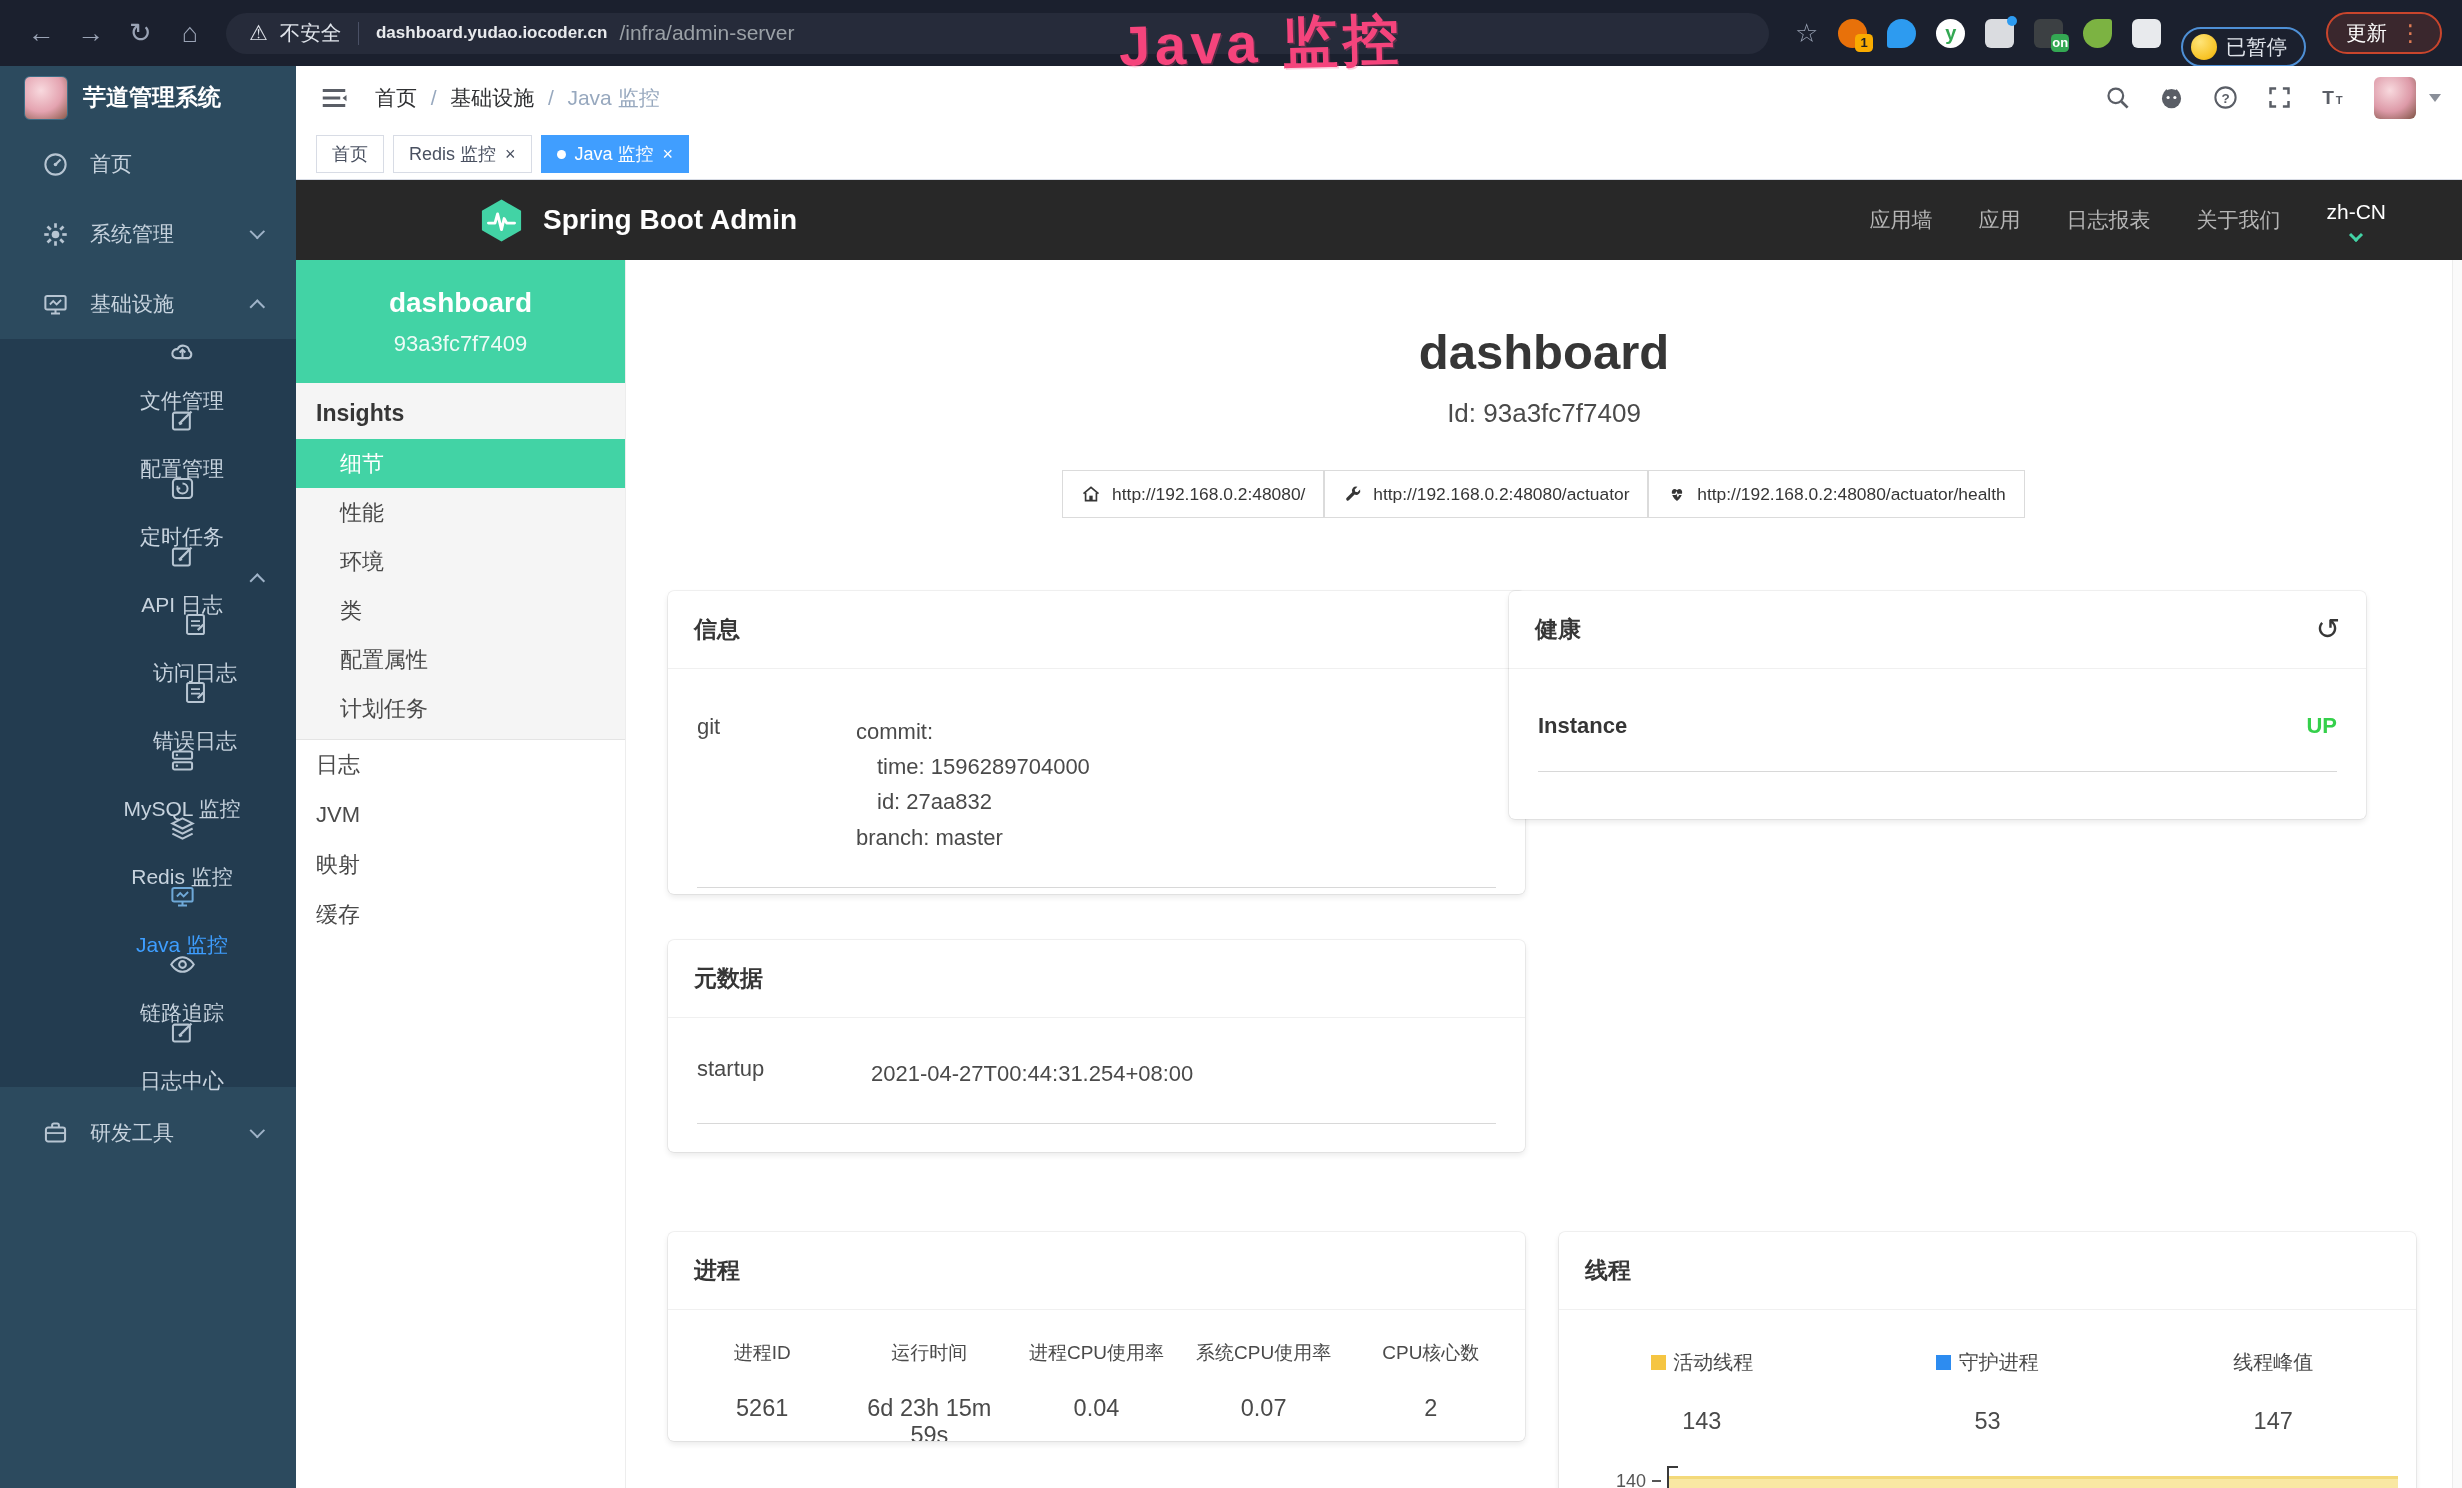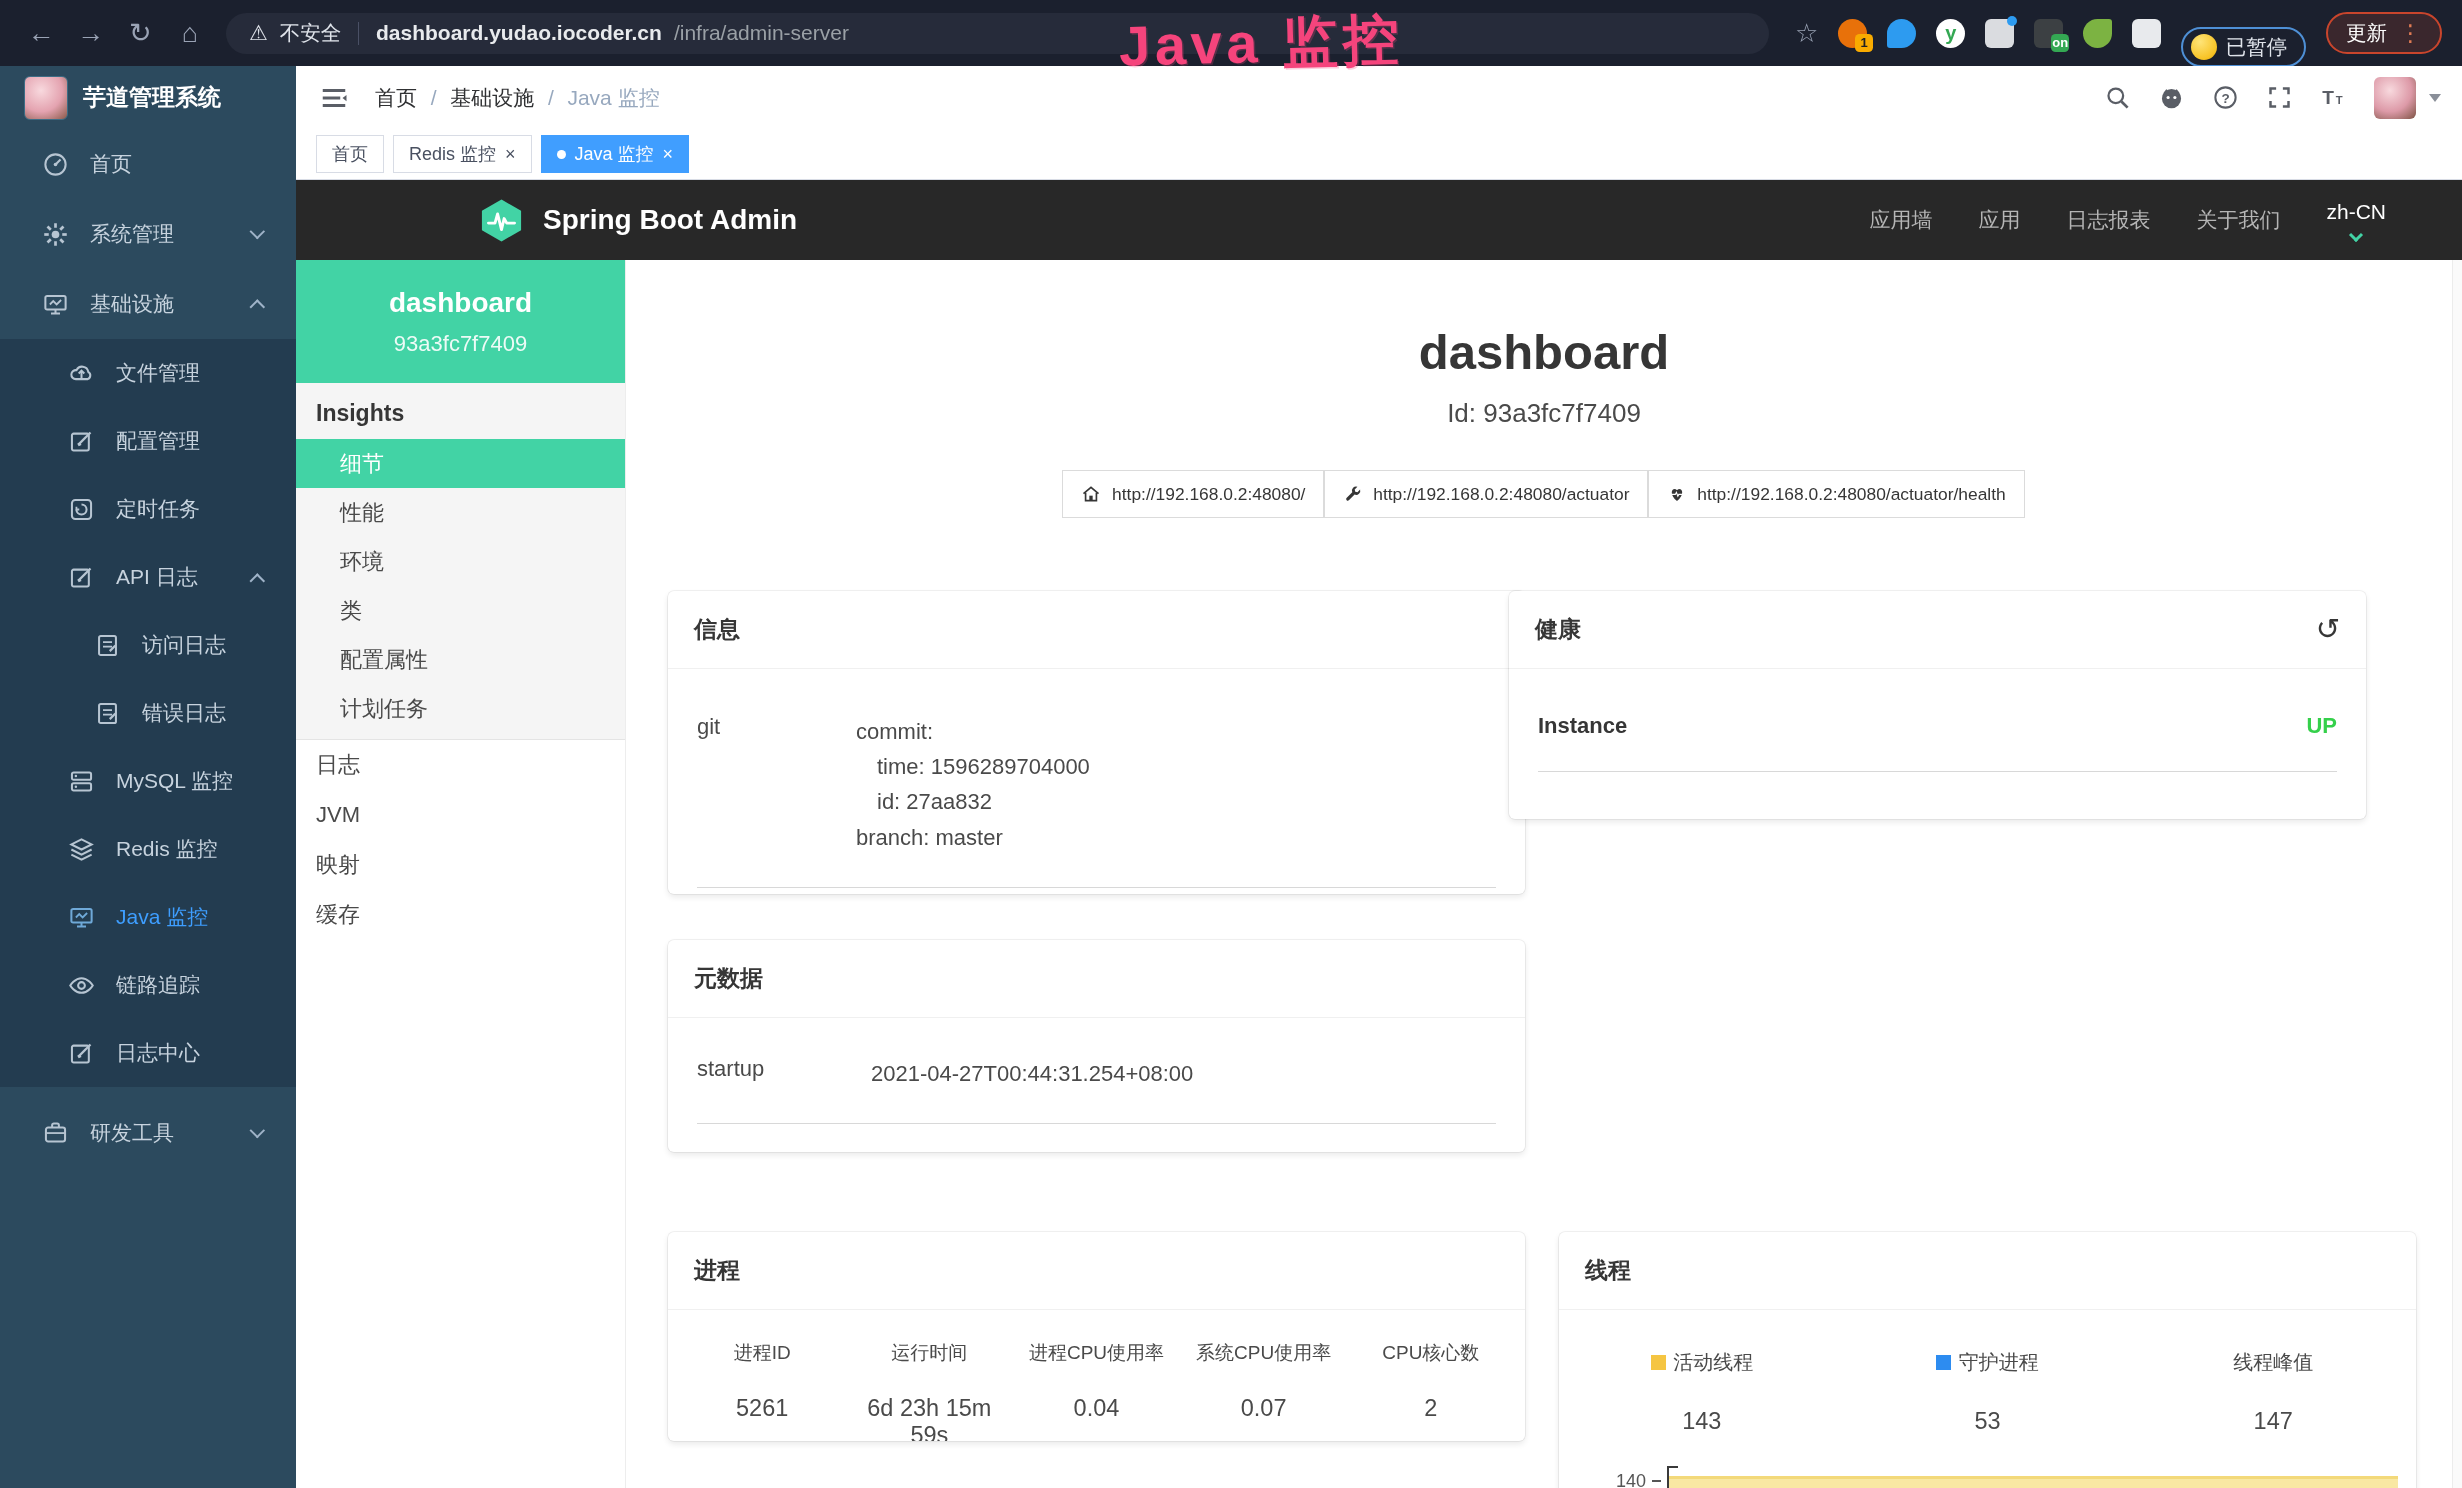--- a/index.html
+++ b/index.html
@@ -8,21 +8,21 @@
   .stage { position:relative; width:2462px; height:1489px; overflow:hidden; }
 
   
   .browser { height:66px; background:#1b202e; display:flex; align-items:center; padding:0 20px; gap:7.6px; }
   .b-ic { color:#9aa3b5; font-size:27px; width:42px; text-align:center; cursor:pointer; flex:0 0 auto; }
   .url-pill { flex:1 1 auto; height:41px; margin:0 18px 0 7.6px; background:#262b3a; border-radius:20.5px;
               display:flex; align-items:center; padding:0 23px; gap:12px; min-width:0; }
   .warn-tri { color:#dfe3ea; font-size:21px; }
   .sec-label { color:#dfe3ea; font-size:20.5px; }
   .pill-div { width:1.5px; height:23px; background:#4a5065; margin:0 4.6px; }
-  .url-host { color:#e8eaed; font-size:21px; font-weight:bold; }
+  .url-host { color:#e8eaed; font-size:17px; font-weight:bold; }
   .url-path { color:#9aa0a6; font-size:21px; }
   .b-right { display:flex; align-items:center; gap:20px; flex:0 0 auto; }
   .star { color:#9aa3b5; font-size:26px; }
   .ext { width:29px; height:29px; border-radius:50%; position:relative; flex:0 0 auto; }
   .ext .badge { position:absolute; right:-6px; bottom:-4.6px; min-width:18px; height:18px; border-radius:4.6px;
                 font-size:13px; line-height:18px; text-align:center; color:#202124; background:#f9ab00; font-weight:bold; }
   .ext.e1 { background:#e8710a; }
   .ext.e2 { background:#2d9bf0; border-radius:50% 50% 50% 3px; }
   .ext.e3 { background:#fff; color:#34a853; font-weight:bold; font-size:20px; text-align:center; line-height:29px; }
   .ext.e4 { background:#dadce0; border-radius:6px; }
@@ -53,21 +53,21 @@
   .logo-title { color:#fff; font-size:23px; font-weight:bold; white-space:nowrap; }
   .menu { font-size:21px; }
   .mi { height:70px; display:flex; align-items:center; gap:21px; padding-left:42px; position:relative; cursor:pointer; white-space:nowrap; }
   .mi .ic { width:27px; height:27px; color:#b7c5d2; flex:0 0 auto; }
   .mi .ic svg { width:27px; height:27px; }
   .chev { width:10.6px; height:10.6px; border-right:2.3px solid #9fb3c8; border-bottom:2.3px solid #9fb3c8;
           position:absolute; right:33px; }
   .chev.down { transform:rotate(45deg); top:27px; }
   .chev.up { transform:rotate(-135deg); top:33px; }
   .sub { background:#233c50; }
-  .sub .mi { height:68px; padding-left:68px; }
+  .sub .mi { height:68px; padding-left:68px;flex-direction:column; }
   .sub .mi.lvl3 { padding-left:94px; }
   .mi.active-blue { color:#3e9eff; }
   .mi.active-blue .ic { color:#6fa9d8; }
   .mi.toplevel { margin-top:10.6px; }
 
   
   .app-main { flex:1 1 auto; display:flex; flex-direction:column; min-width:0; }
   .app-header { height:63px; background:#fff; display:flex; align-items:center; padding:0 21px 0 23px; flex:0 0 auto; }
   .hamburger { width:30px; height:30px; color:#5a5e66; margin-right:26px; cursor:pointer; }
   .crumbs { display:flex; align-items:center; gap:13.7px; font-size:21px; color:#303133; }

